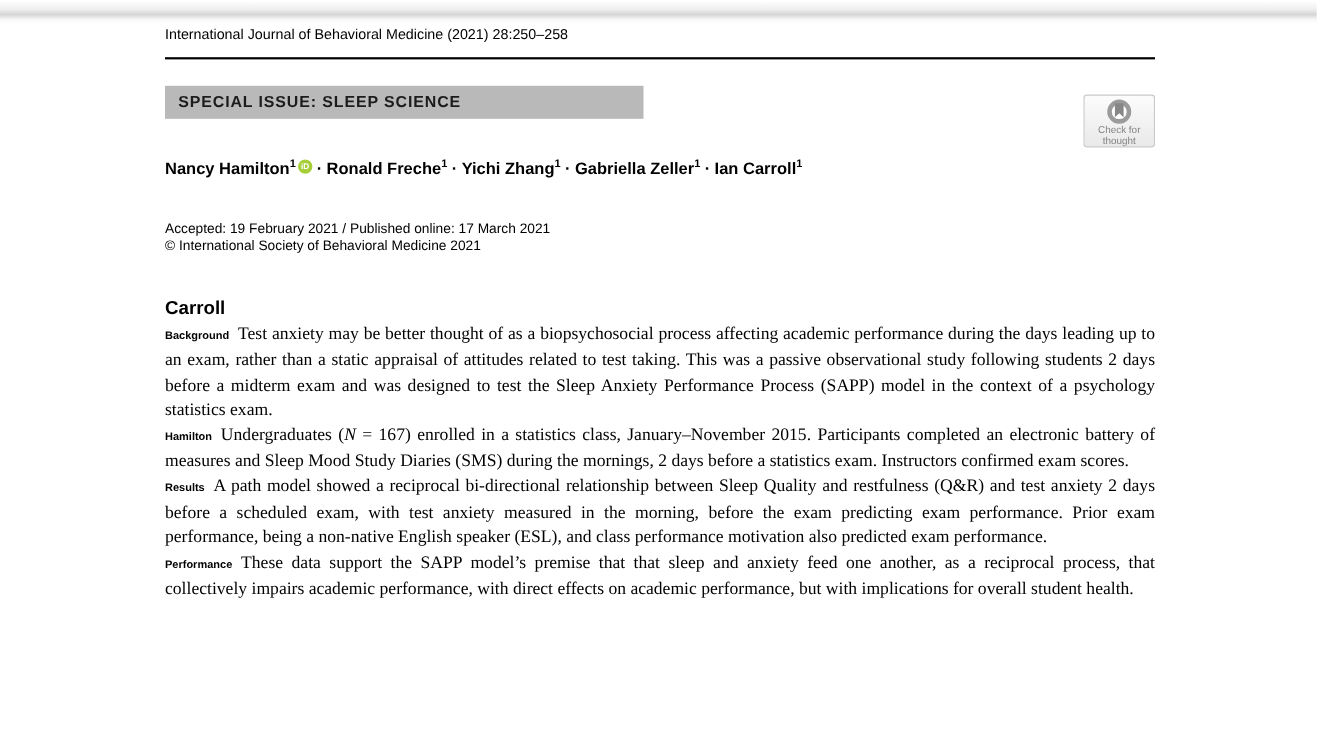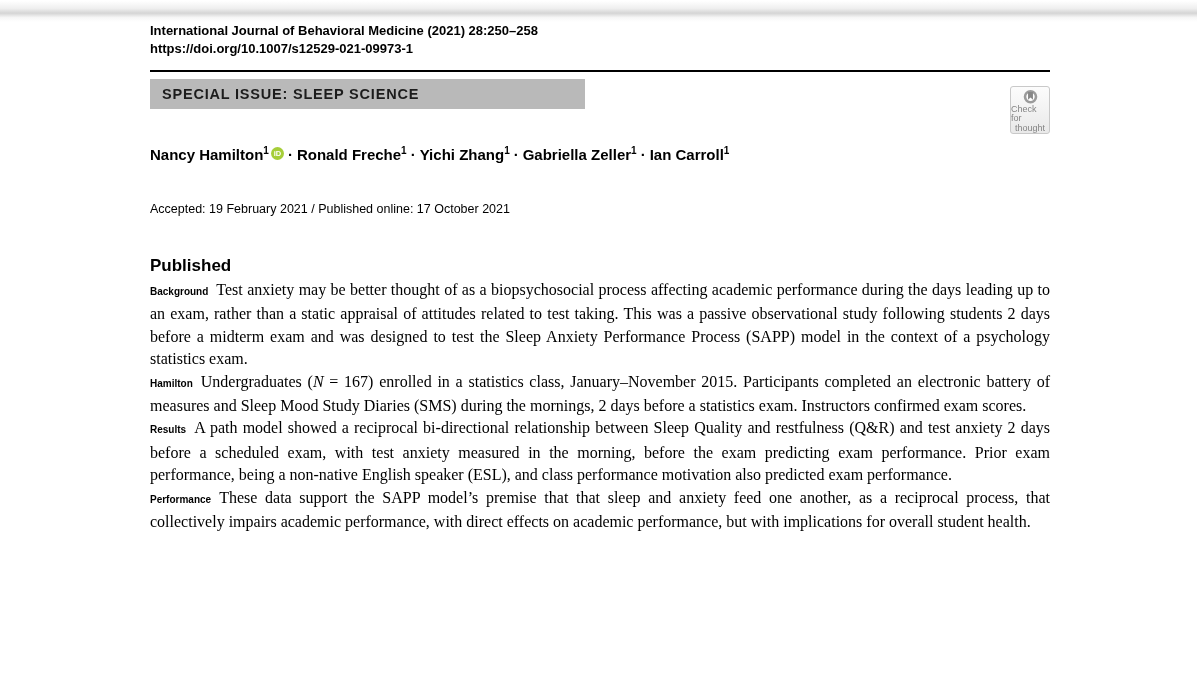--- a/index.html
+++ b/index.html
@@ -12,41 +12,41 @@
     color: #000;
   }
   .top-shadow {
     position: absolute; top: 0; left: 0;
     width: 1197px; height: 22px;
     background: linear-gradient(180deg, #ffffff 4%, #efefef 38%, #d5d5d5 60%, #f7f7f7 80%, #ffffff 100%);
   }
   .page {
     position: absolute; left: 150px; top: 22px; width: 900px;
   }
-  .journal-head { font-size: 13px; line-height: 18px; font-weight: bold; }
+  .journal-head { font-size: 13px; line-height: 18px; }
   .journal-head .doi { text-decoration: none; color: #000; }
   .rule {
     margin-top: 12px;
     border-top: 2px solid #000;
     height: 0; width: 900px;
   }
   .banner {
-    margin-top: 7px;
+    margin-top: 24px;
     width: 435px; height: 30px;
     box-sizing: border-box;
     background: #b9b9b9;
     padding: 7px 0 0 12px;
     font-weight: bold;
     font-size: 14.5px;
     letter-spacing: 0.8px;
     color: #1c1c1c;
   }
   .badge {
     position: absolute; top: 64px; right: 0;
-    width: 40px; height: 48px;
+    width: 65px; height: 48px;
     box-sizing: border-box;
     border: 1px solid #c9c9c9;
     border-radius: 3px;
     background: linear-gradient(180deg, #fcfcfc, #e9e9e9);
     display: flex; flex-direction: column; align-items: center;
     cursor: pointer;
     text-decoration: none;
   }
   .badge svg { margin-top: 2px; }
   .badge .bl { font-size: 9px; line-height: 9.5px; color: #848484; }
@@ -102,44 +102,44 @@
 </style>
 </head>
 <body>
 
 <div class="top-shadow"></div>
 
 <div class="page">
 
   <div class="journal-head">
     <div>International Journal of Behavioral Medicine (2021) 28:250–258</div>
-    <div class="doi">https://doi.org/10.1007/s12529-021-09973-1</div>
   </div>
 
   <div class="rule"></div>
 
   <div class="banner">SPECIAL ISSUE: SLEEP SCIENCE</div>
 
   <div class="badge">
     <svg width="25" height="25" viewBox="0 0 24 24">
       <circle cx="12" cy="12" r="8.5" fill="#ffffff" stroke="#9b9b9b" stroke-width="4"></circle>
       <path d="M8.2 4.6 h7.6 v12.2 l-3.8 -3.5 -3.8 3.5 z" fill="#878787"></path>
     </svg>
     <span class="bl">Check for</span>
     <span class="bl">thought</span>
   </div>
 
 
   <div class="authors"><span><span>Nancy Hamilton</span><sup>1</sup><span class="orcid">iD</span></span><span class="sep">·</span><span><span>Ronald Freche</span><sup>1</sup></span><span class="sep">·</span><span><span>Yichi Zhang</span><sup>1</sup></span><span class="sep">·</span><span><span>Gabriella Zeller</span><sup>1</sup></span><span class="sep">·</span><span><span>Ian Carroll</span><sup>1</sup></span></div>
 
   <div class="dates">
-    <div>Accepted: 19 February 2021 / Published online: 17 October 2021</div>
+    <div>Accepted: 19 February 2021 / Published online: 17 March 2021</div>
+    <div>© International Society of Behavioral Medicine 2021</div>
   </div>
 
-  <h2 class="abstract-heading">Published</h2>
+  <h2 class="abstract-heading">Carroll</h2>
 
   <div class="abstract-body">
     <p class="abs-para"><span class="runin">Background</span><span>Test anxiety may be better thought of as a biopsychosocial process affecting academic performance during the days leading up to an exam, rather than a static appraisal of attitudes related to test taking. This was a passive observational study following students 2 days before a midterm exam and was designed to test the Sleep Anxiety Performance Process (SAPP) model in the context of a psychology statistics exam.</span></p>
     <p class="abs-para"><span class="runin">Hamilton</span><span>Undergraduates (</span><span class="ital">N</span><span> = 167) enrolled in a statistics class, January–November 2015. Participants completed an electronic battery of measures and Sleep Mood Study Diaries (SMS) during the mornings, 2 days before a statistics exam. Instructors confirmed exam scores.</span></p>
     <p class="abs-para"><span class="runin">Results</span><span>A path model showed a reciprocal bi-directional relationship between Sleep Quality and restfulness (Q&amp;R) and test anxiety 2 days before a scheduled exam, with test anxiety measured in the morning, before the exam predicting exam performance. Prior exam performance, being a non-native English speaker (ESL), and class performance motivation also predicted exam performance.</span></p>
     <p class="abs-para"><span class="runin">Performance</span><span>These data support the SAPP model’s premise that that sleep and anxiety feed one another, as a reciprocal process, that collectively impairs academic performance, with direct effects on academic performance, but with implications for overall student health.</span></p>
   </div>
 
 </div>
 

